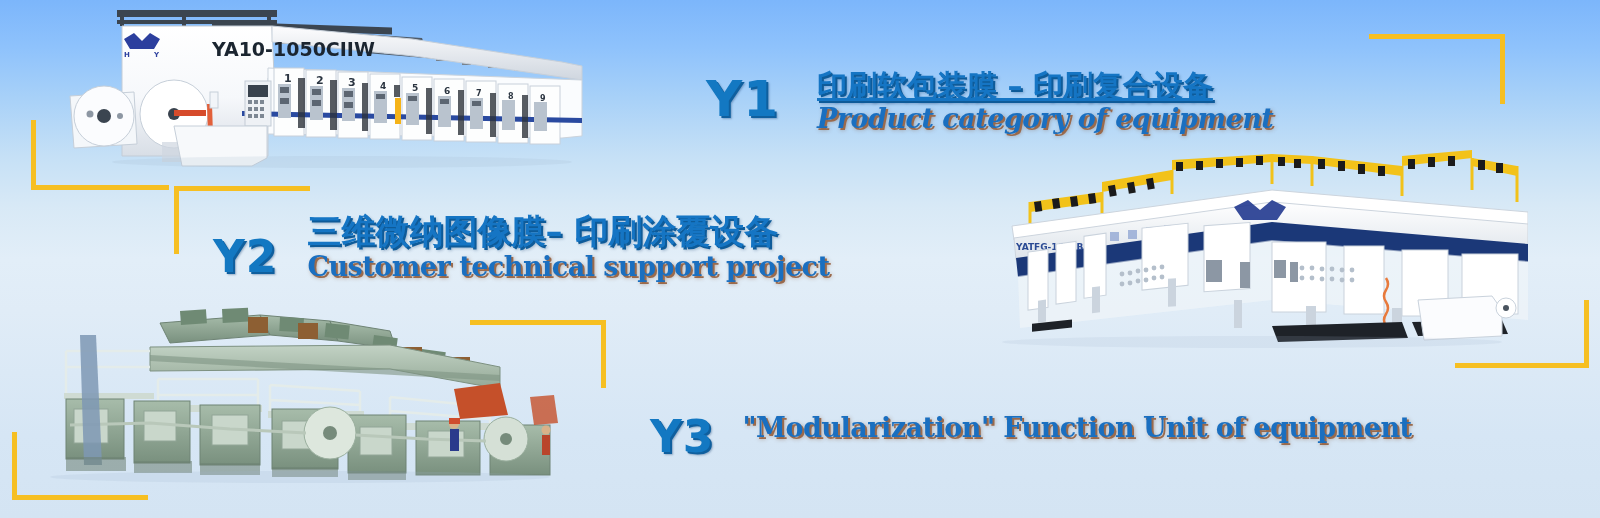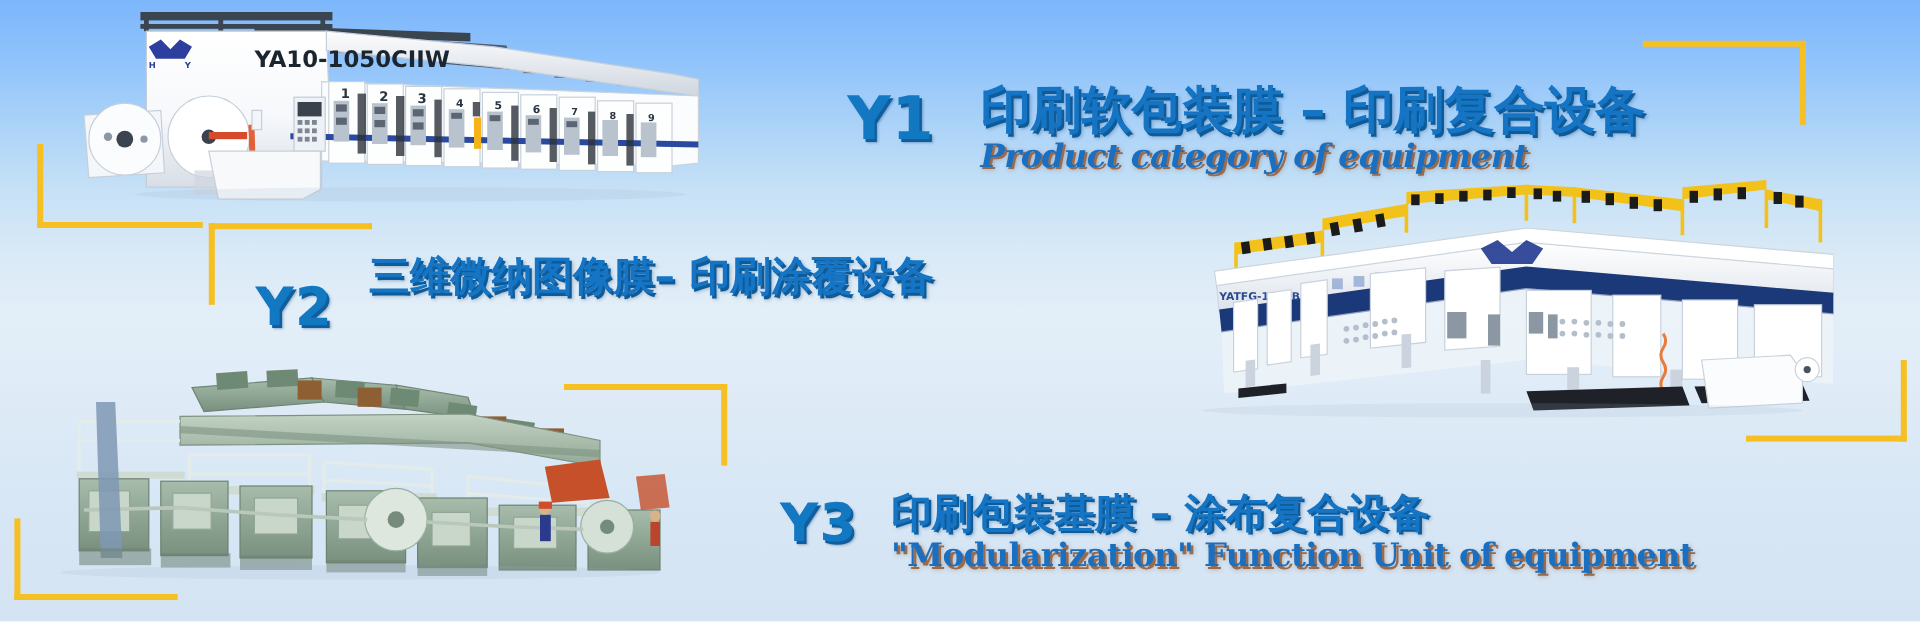--- a/index.html
+++ b/index.html
@@ -492,33 +492,33 @@
 
   <div class="brk" style="left:1584px;top:300px;width:5px;height:68px;"></div>
   <div class="brk" style="left:1455px;top:363px;width:134px;height:5px;"></div>
 
   <div class="brk" style="left:12px;top:432px;width:5px;height:68px;"></div>
   <div class="brk" style="left:12px;top:495px;width:136px;height:5px;"></div>
 
   <div class="row" style="left:706px;top:70px;">
     <div class="ytag" style="font-size:50px;margin-right:38px;margin-top:4px;">Y1</div>
     <div class="txtcol">
-      <div class="cn" style="font-size:42px;">印刷软包装膜 – 印刷复合设备</div>
+      <div class="cn" style="font-size:30px;text-decoration:underline;">印刷软包装膜 – 印刷复合设备</div>
       <div class="en" style="font-size:27px;margin-top:3px;font-style:italic;">Product category of equipment</div>
     </div>
   </div>
 
   <div class="row" style="left:213px;top:214px;">
     <div class="ytag" style="font-size:44px;margin-right:30px;margin-top:21px;">Y2</div>
     <div class="txtcol">
       <div class="cn" style="font-size:34px;">三维微纳图像膜– 印刷涂覆设备</div>
+      <div class="en" style="font-size:27px;margin-top:3px;margin-left:0px;">Customer technical support project</div>
     </div>
   </div>
 
   <div class="row" style="left:650px;top:387px;margin-top:24px;">
     <div class="ytag" style="font-size:44px;margin-right:28px;margin-top:4px;">Y3</div>
     <div class="txtcol">
-      <div class="cn" style="font-size:34px;">印刷包装基膜 –  涂布复合设备</div>
       <div class="en" style="font-size:27px;margin-top:3px;">"Modularization" Function Unit of equipment</div>
     </div>
   </div>
 
 </div>
 
 </body></html>

